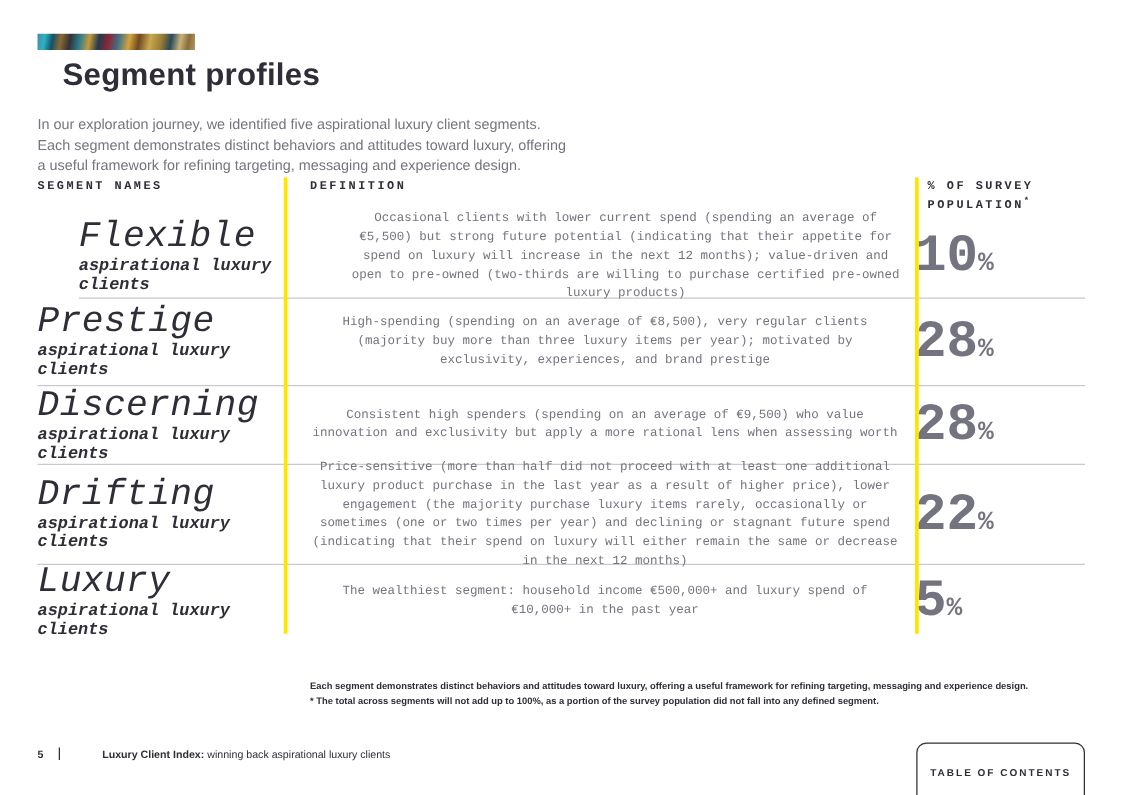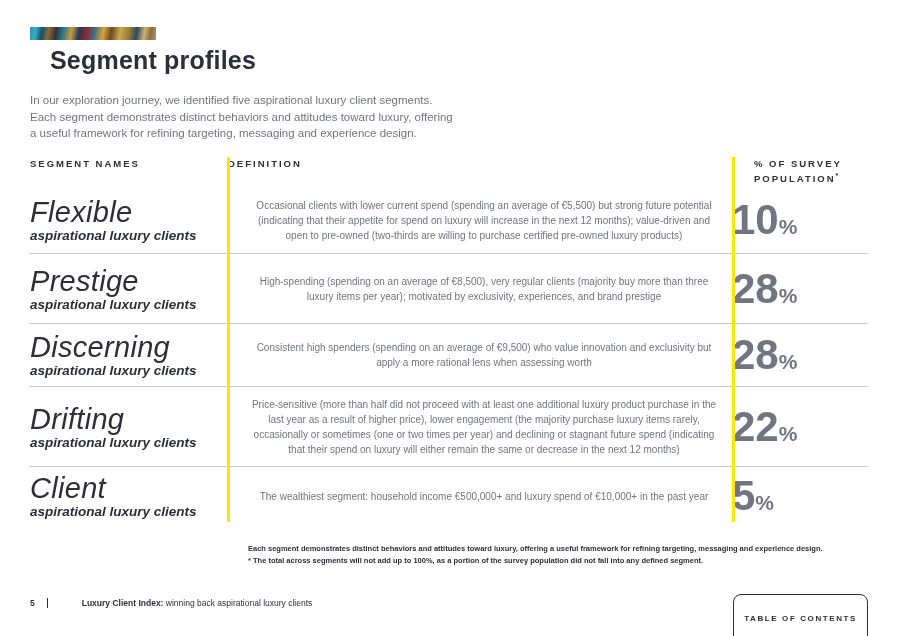--- a/index.html
+++ b/index.html
@@ -48,22 +48,23 @@
     position: absolute;
     left: 30px; top: 92px;
     font-size: 11.5px;
     line-height: 16.5px;
     color: var(--gray);
   }
 
   
   .segments-table {
     position: absolute;
-    left: 30px; top: 154px;
+    left: 30px; top: 139px;
     width: 838px;
+    font-family: Liberation Mono, monospace;
   }
   .yline {
     position: absolute;
     top: 3px;
     width: 2.5px;
     height: 365px;
     background: var(--accent);
     z-index: 2;
   }
   .yline-1 { left: 197px; }
@@ -76,31 +77,31 @@
   }
   .th {
     font-size: 9.5px;
     font-weight: bold;
     letter-spacing: 2px;
     color: var(--dark);
     line-height: 12px;
     padding-top: 4px;
   }
   .th-segment { width: 198px; }
-  .th-definition { flex: 1; }
-  .th-population { width: 136px; padding-left: 22px; }
+  .th-definition { flex: 1; padding-left: 20px; }
+  .th-population { width: 136px; padding-left: 10px; }
   .th sup { font-size: 7px; letter-spacing: 0; }
 
   .trow {
     display: flex;
     align-items: center;
     border-bottom: 1px solid var(--line);
   }
   .trow:last-child { border-bottom: none; }
-  .row-h-1 { height: 67px; }
+  .row-h-1 { height: 67px; margin-left: 33px; }
   .row-h-2 { height: 70px; }
   .row-h-3 { height: 63px; }
   .row-h-4 { height: 80px; }
   .row-h-5 { height: 58px; }
 
   .cell-name { width: 198px; }
   .seg-name {
     font-size: 29px;
     font-style: italic;
     font-weight: 300;
@@ -248,21 +249,21 @@
       </div>
       <div class="cell-def">Price-sensitive (more than half did not proceed with at least one additional luxury product purchase in the last year as a result of higher price), lower engagement (the majority purchase luxury items rarely, occasionally or sometimes (one or two times per year) and declining or stagnant future spend (indicating that their spend on luxury will either remain the same or decrease in the next 12 months)</div>
       <div class="cell-pct">
         <span class="pct-num">22</span>
           <span class="pct-sign">%</span>
       </div>
     </div>
 
     <div class="trow row-h-5">
       <div class="cell-name">
-        <div class="seg-name">Client</div>
+        <div class="seg-name">Luxury</div>
         <div class="seg-subtitle">aspirational luxury clients</div>
       </div>
       <div class="cell-def">The wealthiest segment: household income €500,000+ and luxury spend of €10,000+ in the past year</div>
       <div class="cell-pct">
         <span class="pct-num">5</span>
           <span class="pct-sign">%</span>
       </div>
     </div>
   </div>
 

